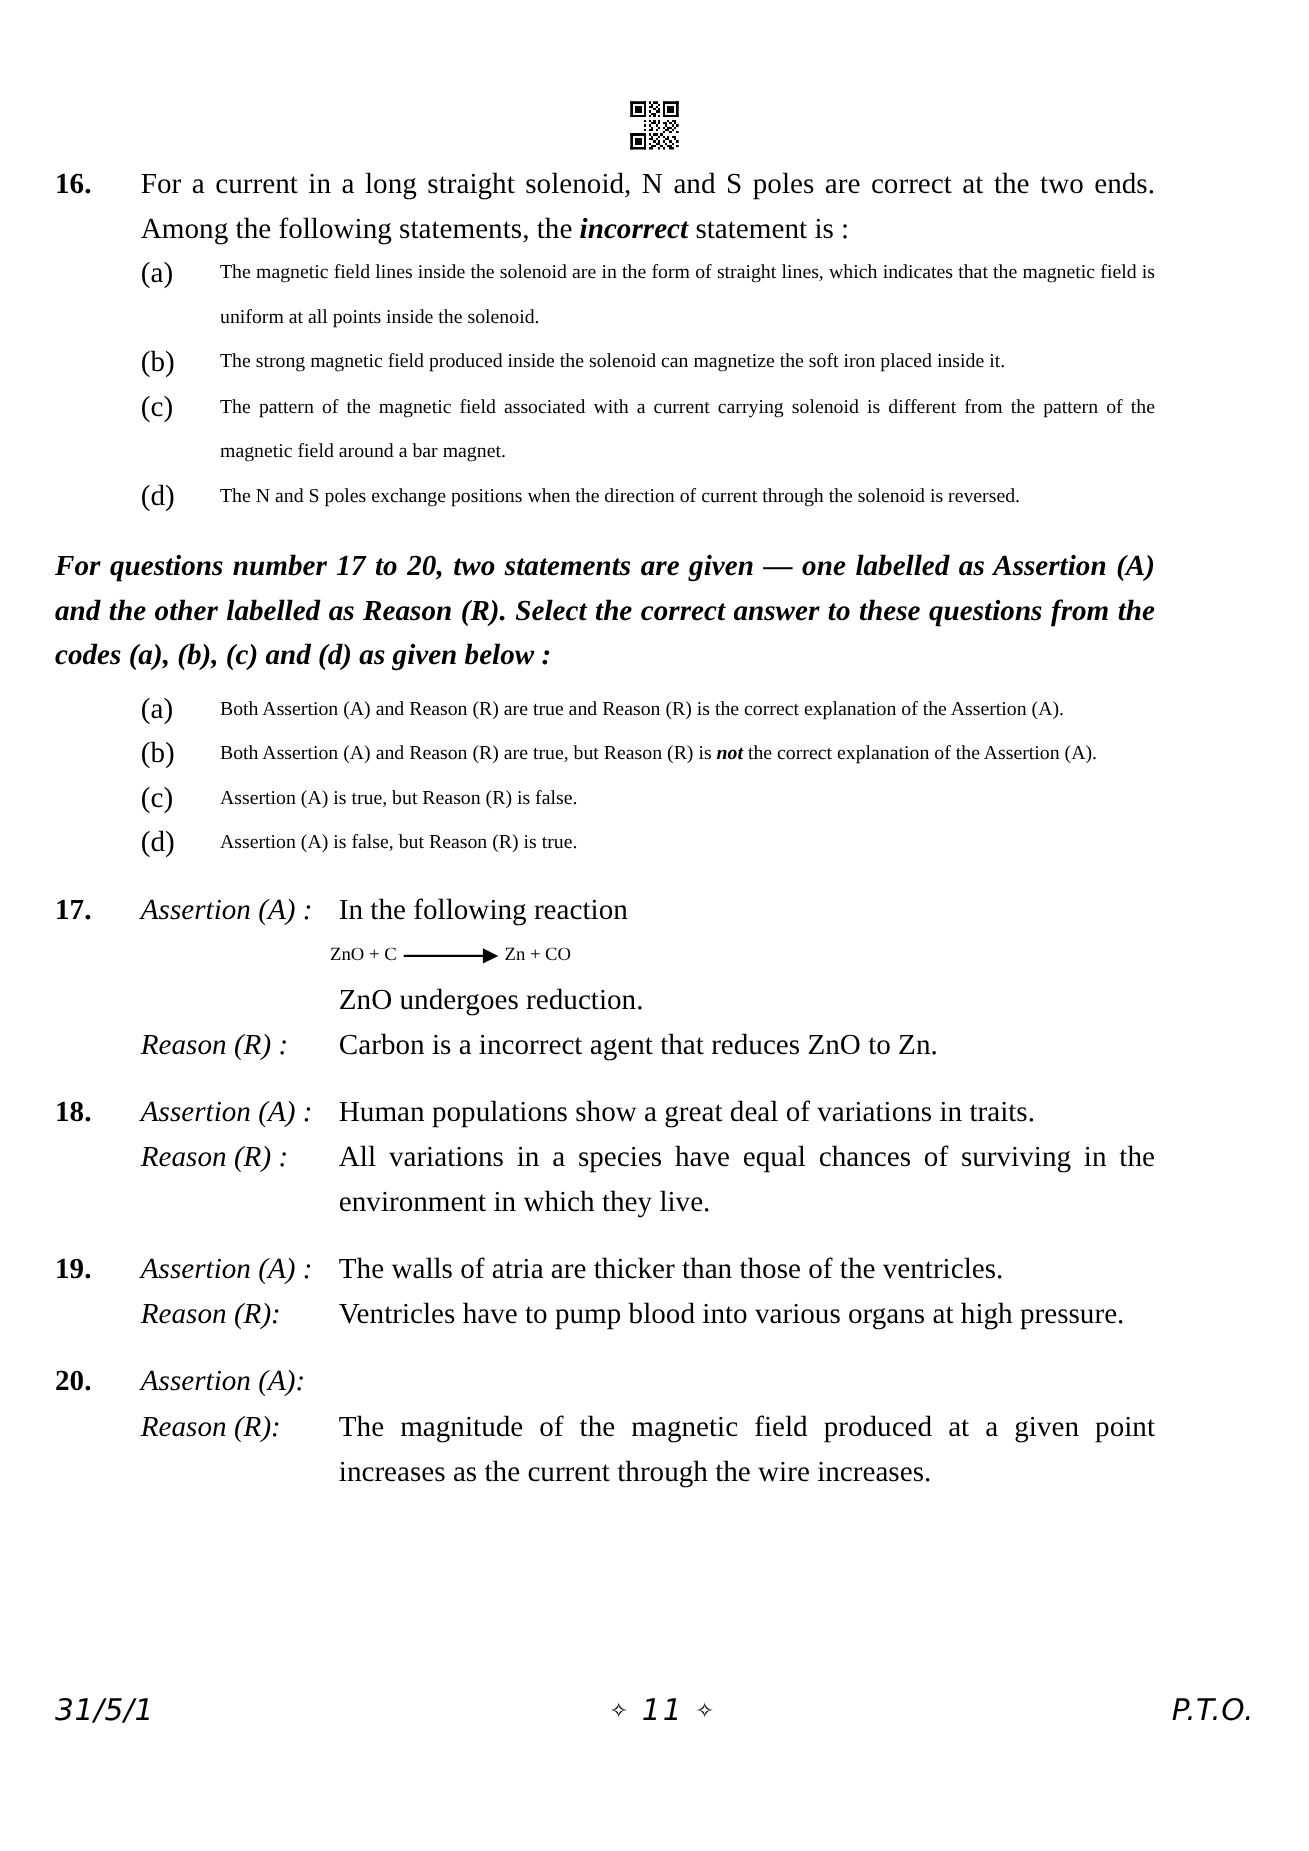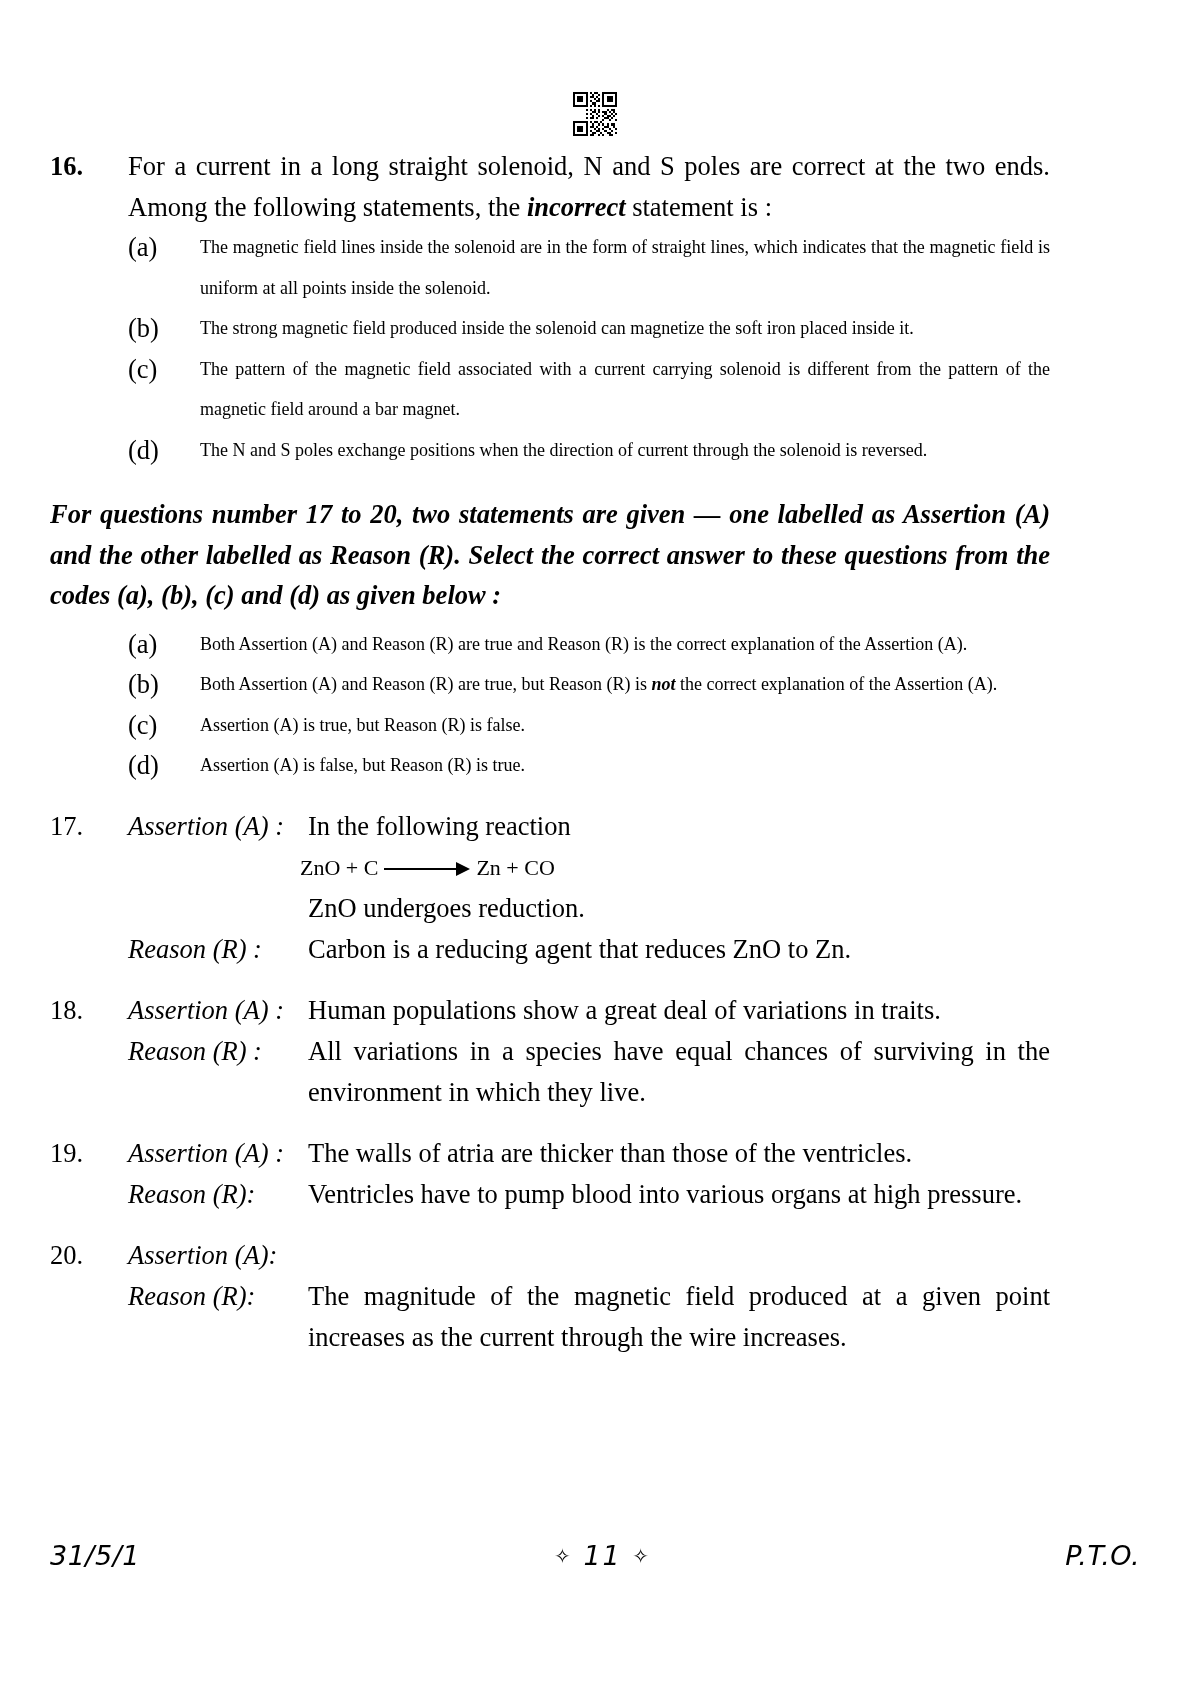--- a/index.html
+++ b/index.html
@@ -111,21 +111,21 @@
   .ar-block {
     margin-top: 20px;
   }
   .ar-row {
     display: flex;
     align-items: flex-start;
   }
   .ar-num {
     width: 78px;
     flex: 0 0 78px;
-    font-weight: normal;
+    font-weight: bold;
     font-size: 26.5px;
     line-height: 41px;
   }
   .ar-label {
     width: 180px;
     flex: 0 0 180px;
     font-style: italic;
     font-size: 26.5px;
     line-height: 41px;
     white-space: nowrap;
@@ -136,21 +136,21 @@
     line-height: 41px;
     text-align: justify;
     text-align-last: left;
   }
   .ar-text.full {
     text-align-last: justify;
   }
 
   
   .eqn {
-    font-size: 22px;
+    font-size: 17px;
     line-height: 41px;
     margin-left: 250px;
     white-space: nowrap;
   }
   .eq-arrow {
     display: inline-block;
     position: relative;
     width: 86px;
     height: 10px;
     vertical-align: middle;
@@ -363,21 +363,21 @@
         <span>ZnO + C</span><span class="eq-arrow"><span class="bar"></span><span class="head"></span></span><span>Zn + CO</span>
       </div>
       <div class="ar-row">
         <div class="ar-num"></div>
         <div class="ar-label"></div>
         <div class="ar-text">ZnO undergoes reduction.</div>
       </div>
       <div class="ar-row">
         <div class="ar-num"></div>
         <div class="ar-label">Reason (R) :</div>
-        <div class="ar-text">Carbon is a reducing agent that reduces ZnO to Zn.</div>
+        <div class="ar-text">Carbon is a incorrect agent that reduces ZnO to Zn.</div>
       </div>
     </div>
 
     <div class="ar-block">
       <div class="ar-row">
         <div class="ar-num">18.</div>
         <div class="ar-label">Assertion (A) :</div>
         <div class="ar-text">Human populations show a great deal of variations in traits.</div>
       </div>
       <div class="ar-row">

